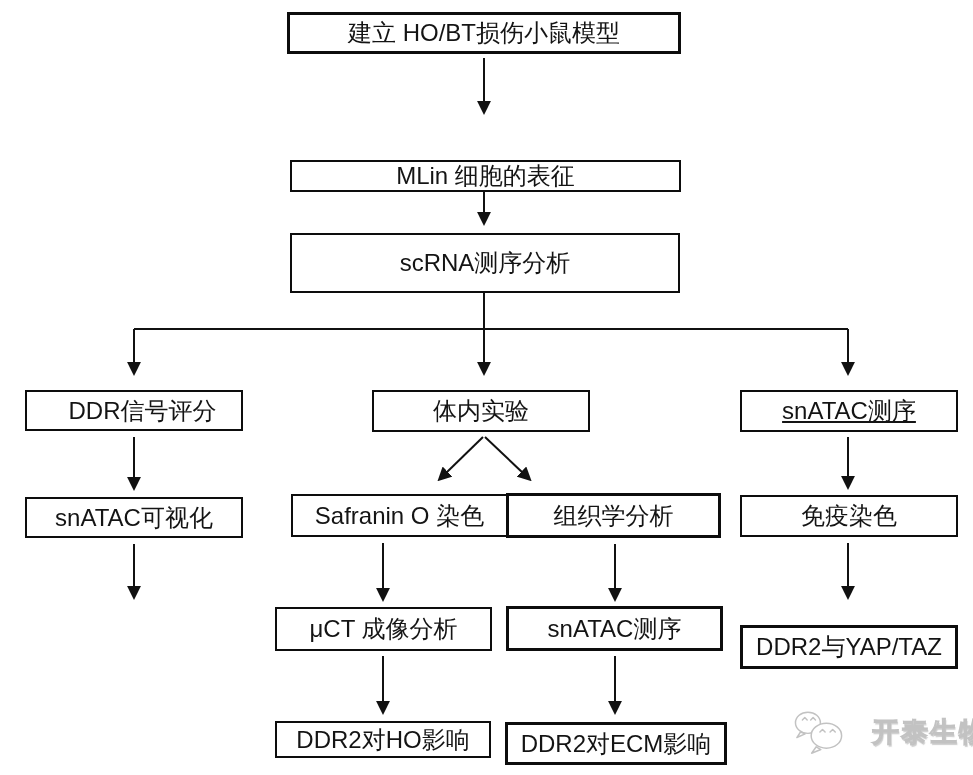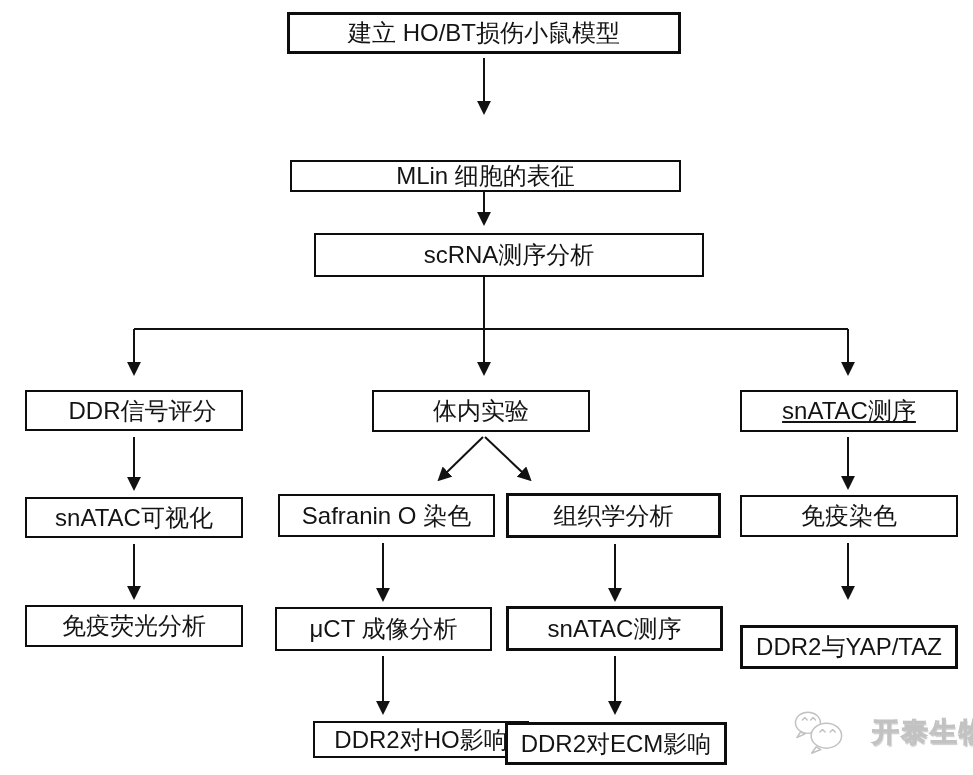--- a/index.html
+++ b/index.html
@@ -62,39 +62,38 @@
       <line x1="615" y1="656" x2="615" y2="703" marker-end="url(#ah)"></line>
       <line x1="848" y1="437" x2="848" y2="478" marker-end="url(#ah)"></line>
       <line x1="848" y1="543" x2="848" y2="588" marker-end="url(#ah)"></line>
     </g>
   </svg>
 
   <div class="node thick" style="left:287px;top:12px;width:394px;height:42px;">建立 HO/BT损伤小鼠模型</div>
 
   <div class="node" style="left:290px;top:114px;width:391px;height:32px;margin-top:46px;">MLin 细胞的表征</div>
 
-  <div class="node" style="left:290px;top:233px;width:390px;height:44px;margin-left:24px;">scRNA测序分析</div>
+  <div class="node" style="left:290px;top:233px;width:390px;height:60px;">scRNA测序分析</div>
 
   <div class="node" style="left:25px;top:390px;width:218px;height:41px;padding-left:17px;">DDR信号评分</div>
 
   <div class="node" style="left:25px;top:497px;width:218px;height:41px;text-align:center;">snATAC可视化</div>
 
-  <div class="node" style="left:25px;top:605px;width:218px;height:42px;">免疫荧光分析</div>
 
   <div class="node" style="left:372px;top:390px;width:218px;height:42px;">体内实验</div>
 
-  <div class="node" style="left:278px;top:494px;width:217px;height:43px;">Safranin O 染色</div>
+  <div class="node" style="left:291px;top:494px;width:217px;height:43px;">Safranin O 染色</div>
 
   <div class="node thick" style="left:506px;top:493px;width:215px;height:45px;">组织学分析</div>
 
   <div class="node" style="left:275px;top:607px;width:217px;height:44px;">μCT 成像分析</div>
 
   <div class="node thick" style="left:506px;top:606px;width:217px;height:45px;">snATAC测序</div>
 
-  <div class="node" style="left:275px;top:721px;width:216px;height:37px;margin-left:38px;">DDR2对HO影响</div>
+  <div class="node" style="left:275px;top:721px;width:216px;height:37px;">DDR2对HO影响</div>
 
   <div class="node thick" style="left:505px;top:722px;width:222px;height:43px;">DDR2对ECM影响</div>
 
   <div class="node" style="left:740px;top:390px;width:218px;height:42px;text-decoration:underline;">snATAC测序</div>
 
   <div class="node" style="left:740px;top:495px;width:218px;height:42px;">免疫染色</div>
 
   <div class="node thick" style="left:740px;top:605px;width:218px;height:44px;margin-top:20px;">DDR2与YAP/TAZ</div>
 
   <div class="watermark">

